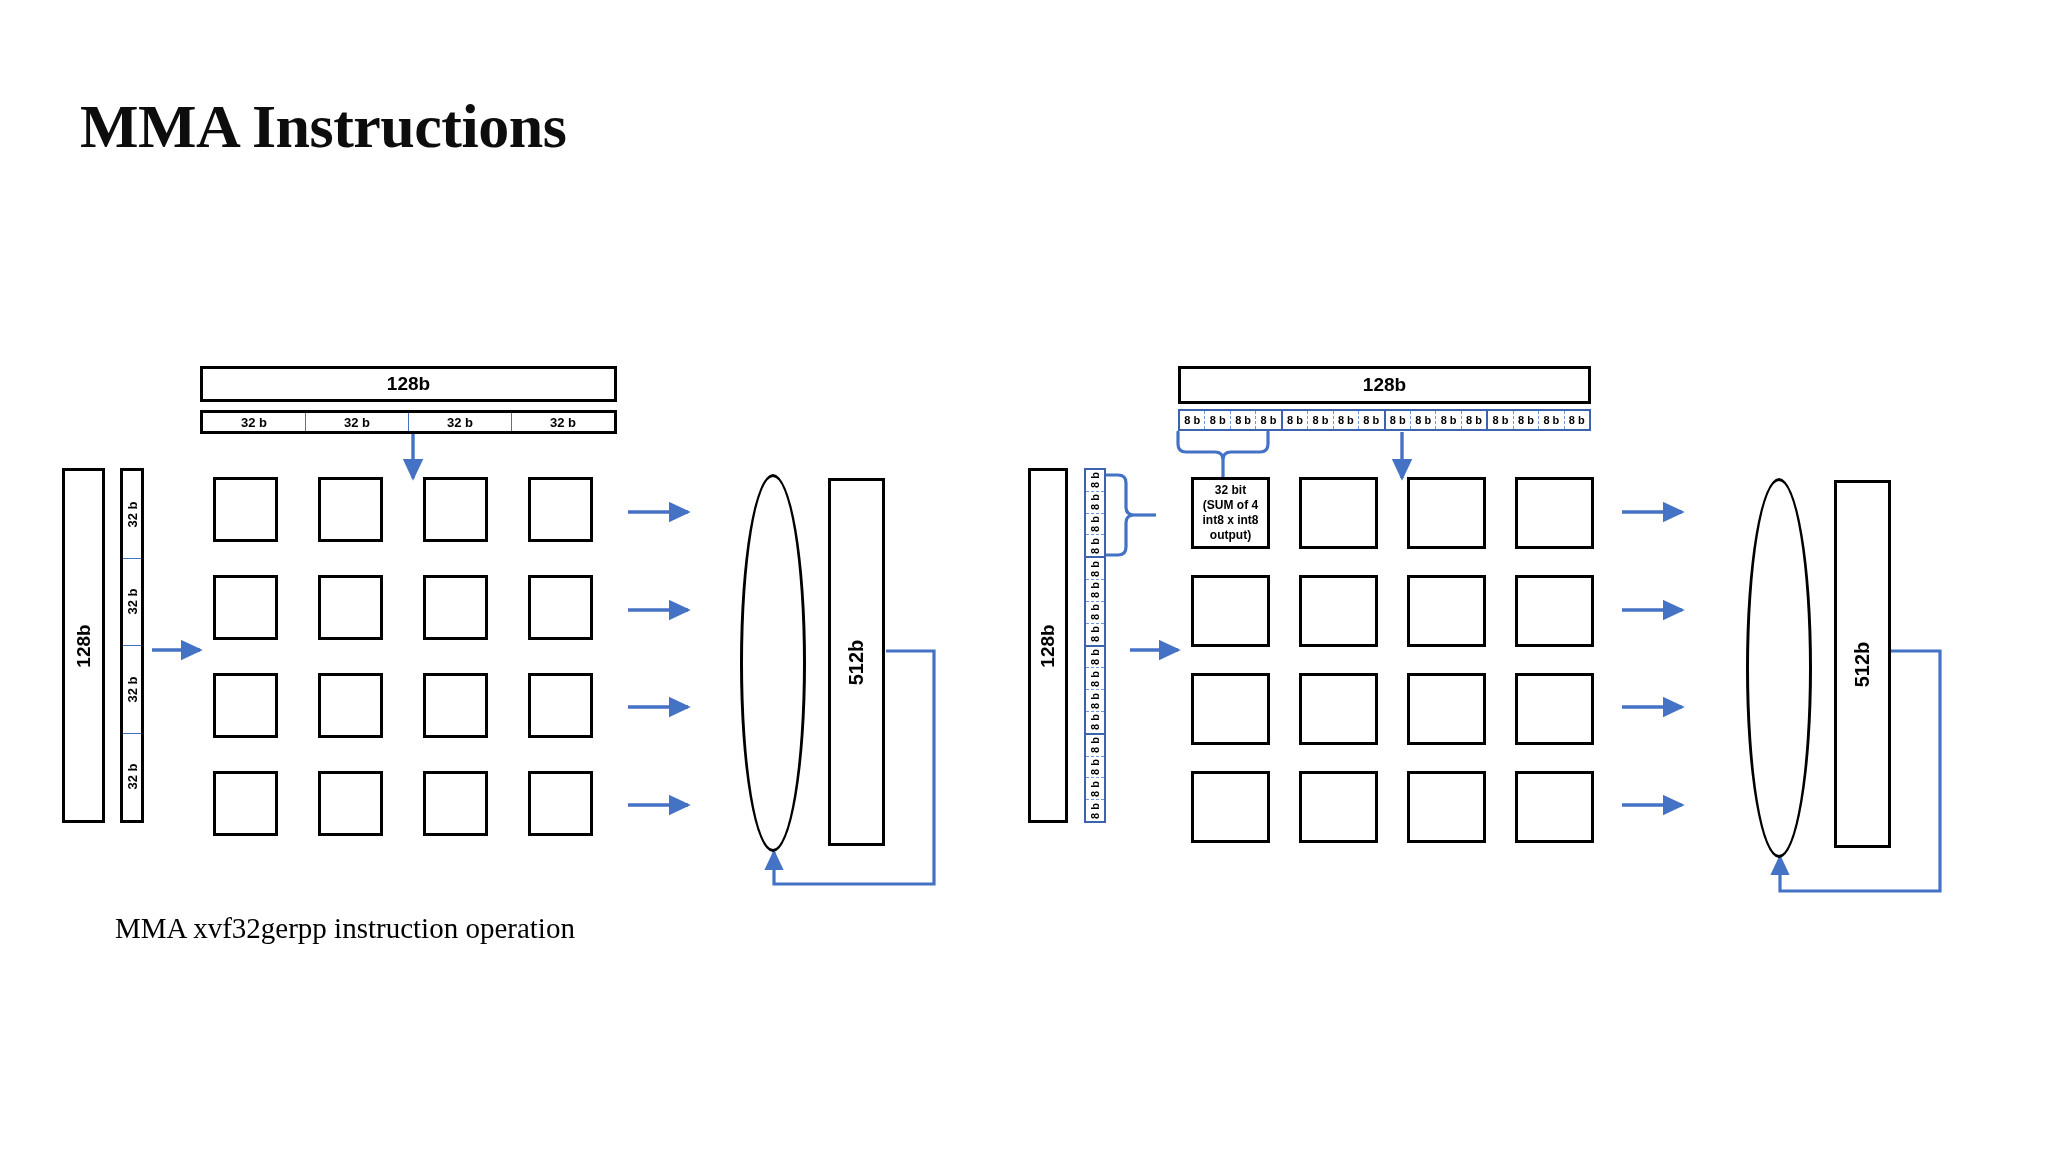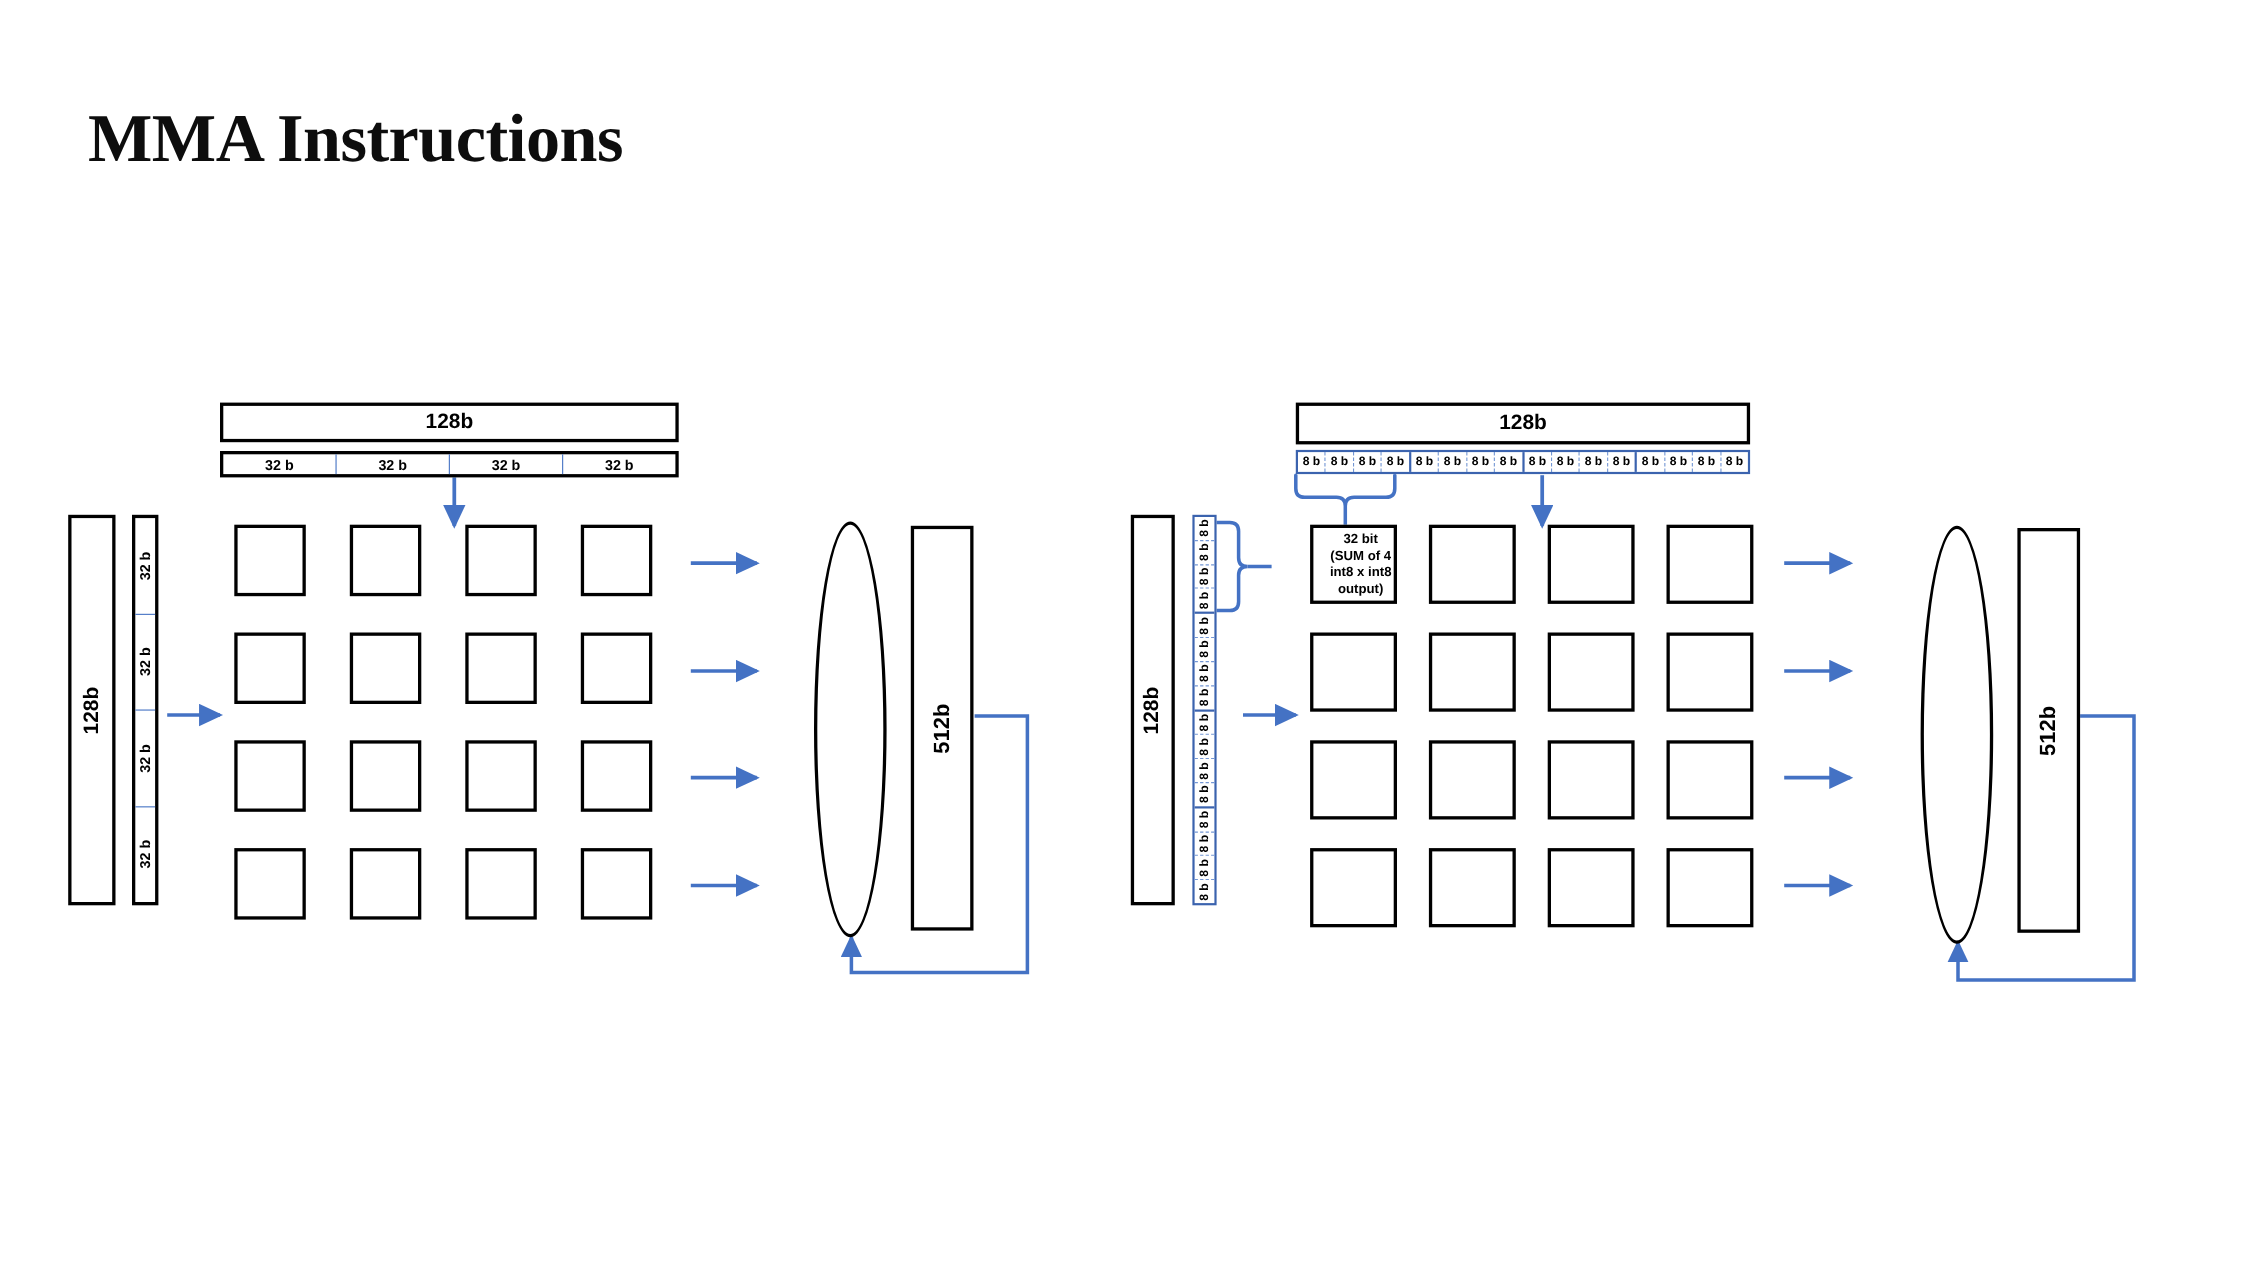--- a/index.html
+++ b/index.html
@@ -114,21 +114,21 @@
   
   .cell {
     box-sizing: border-box;
     border: 3px solid #000;
     background: #fff;
     position: absolute;
   }
   .cell.note {
     display: flex;
     align-items: center;
-    justify-content: flex-end;
+    justify-content: center;
     text-align: center;
     font-size: 12px;
     font-weight: bold;
     line-height: 1.25;
     padding: 2px;
   }
 
   
   .ellipse {
     position: absolute;
@@ -247,20 +247,21 @@
       <div class="cell" style="left: 423px; top: 771px; width: 65px; height: 65px;"></div>
       <div class="cell" style="left: 528px; top: 771px; width: 65px; height: 65px;"></div>
     </div>
 
   <div class="ellipse" style="left:740px; top:474px; width:66px; height:378px;"></div>
 
   <div class="abs bar-box" style="left:828px; top:478px; width:57px; height:368px;">
     <span class="vlabel" style="font-size:20px;">512b</span>
   </div>
 
+  <div class="caption" style="left:115px; top:912px;">MMA xvf32gerpp instruction operation</div>
 </div>
 
 <div class="diagram" id="diagram-right">
 
   <svg class="overlay" viewBox="0 0 1048 1152">
     <defs>
       <marker id="ah-r" markerWidth="7" markerHeight="7" refX="5.6" refY="3" orient="auto">
         <path d="M0,0 L6.4,3 L0,6 Z" fill="#4472C4"></path>
       </marker>
     </defs>

